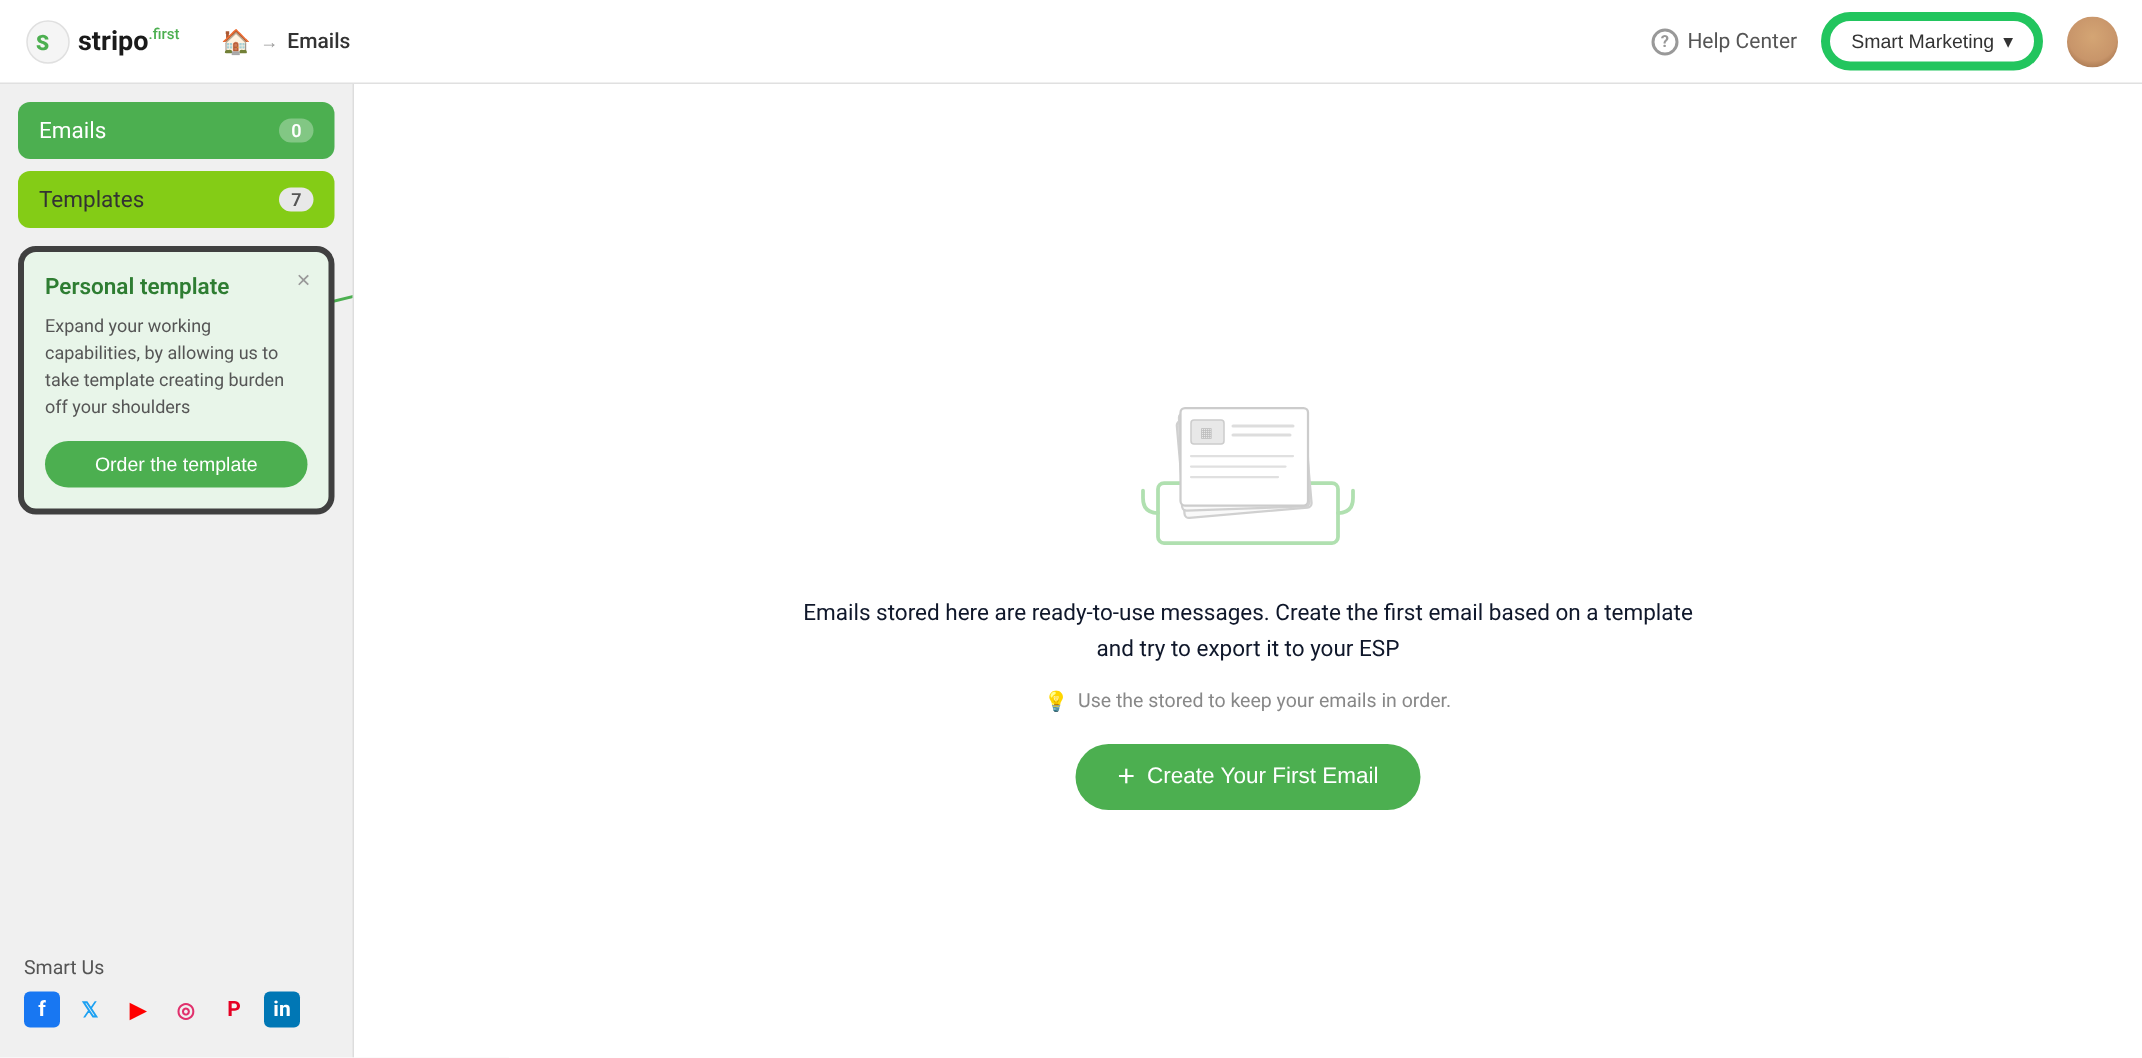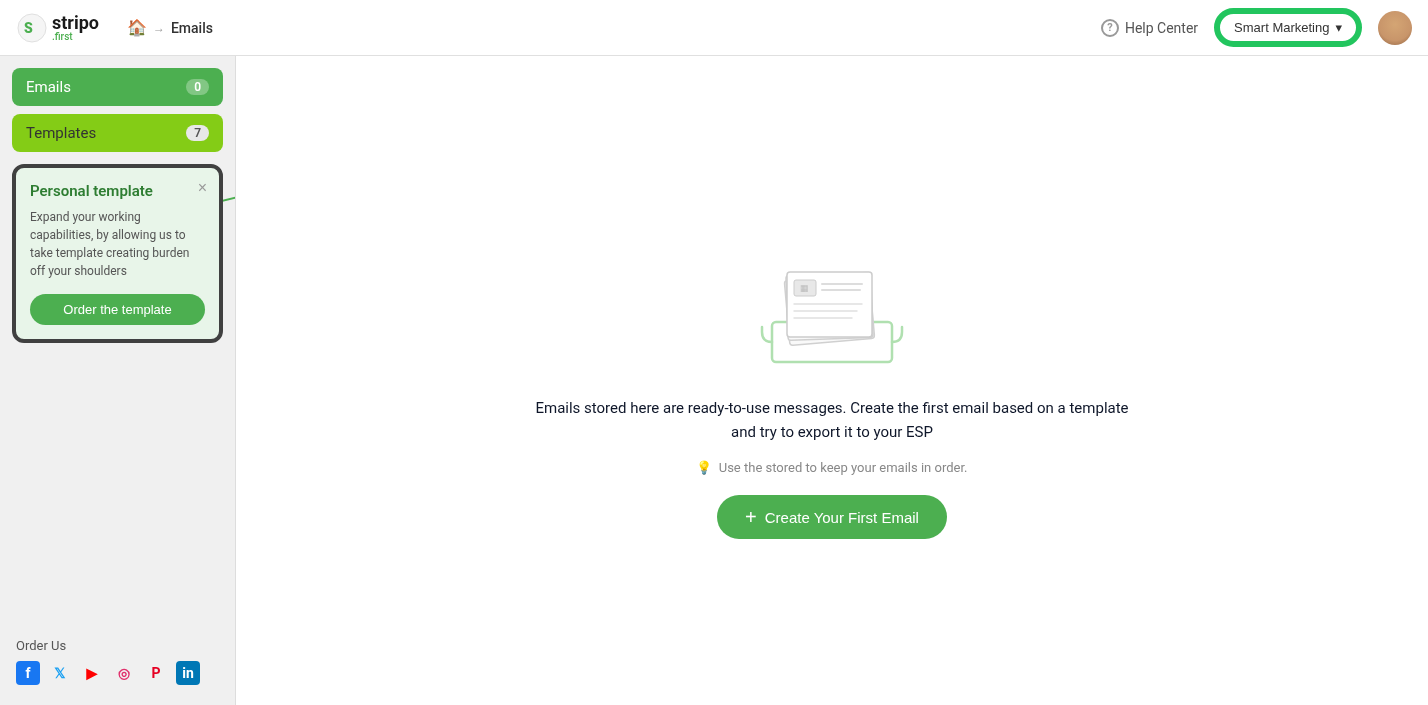--- a/index.html
+++ b/index.html
@@ -7,21 +7,21 @@
 
     
     .header {
       display: flex; align-items: center; justify-content: space-between;
       background: #fff; height: 56px; padding: 0 16px;
       border-bottom: 1px solid #e0e0e0; position: relative; z-index: 10;
     }
     .header-left { display: flex; align-items: center; gap: 12px; }
     .logo { display: flex; align-items: center; gap: 4px; text-decoration: none; }
     .logo-icon { width: 32px; height: 32px; }
-    .logo-text { display: flex; flex-direction: column; line-height: 1; }
+    .logo-text { display: flex; flex-direction: row; line-height: 1; }
     .logo-stripo { font-size: 18px; font-weight: 700; color: #1a1a1a; }
     .logo-email { font-size: 10px; color: #4caf50; font-weight: 500; }
     .breadcrumb { display: flex; align-items: center; gap: 6px; color: #666; font-size: 14px; margin-left: 16px; }
     .breadcrumb-home { color: #999; font-size: 16px; cursor: pointer; }
     .breadcrumb-arrow { color: #999; font-size: 12px; }
     .breadcrumb-current { color: #333; font-weight: 500; }
     .header-right { display: flex; align-items: center; gap: 16px; }
     .help-center { display: flex; align-items: center; gap: 6px; color: #555; font-size: 14px; cursor: pointer; }
     .help-icon { width: 18px; height: 18px; border-radius: 50%; border: 2px solid #999; display: flex; align-items: center; justify-content: center; font-size: 11px; color: #999; font-weight: bold; }
     .smart-marketing-btn {
@@ -163,21 +163,21 @@
     <div class="personal-template-card">
       <div class="personal-template-title">Personal template</div>
       <button class="close-btn">
         <span>×</span>
       </button>
       <p class="personal-template-desc">Expand your working capabilities, by allowing us to take template creating burden off your shoulders</p>
       <button class="order-btn">Order the template</button>
     </div>
 
     <div class="follow-us">
-      <div class="follow-us-label">Order Us</div>
+      <div class="follow-us-label">Smart Us</div>
       <div class="social-icons">
         <a class="social-icon facebook">f</a>
         <a class="social-icon twitter">𝕏</a>
         <a class="social-icon youtube">▶</a>
         <a class="social-icon instagram">◎</a>
         <a class="social-icon pinterest">P</a>
         <a class="social-icon linkedin">in</a>
       </div>
     </div>
 

